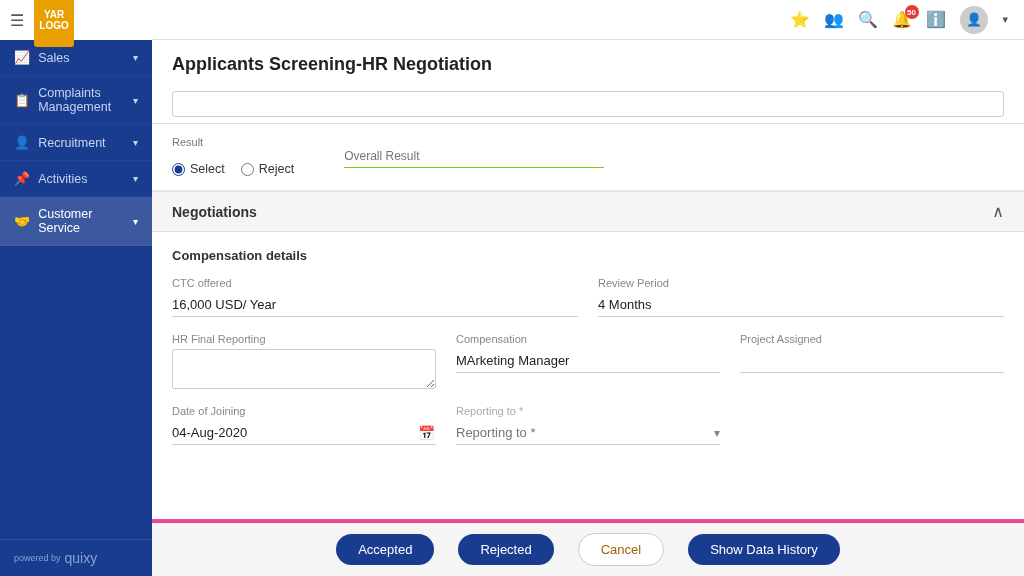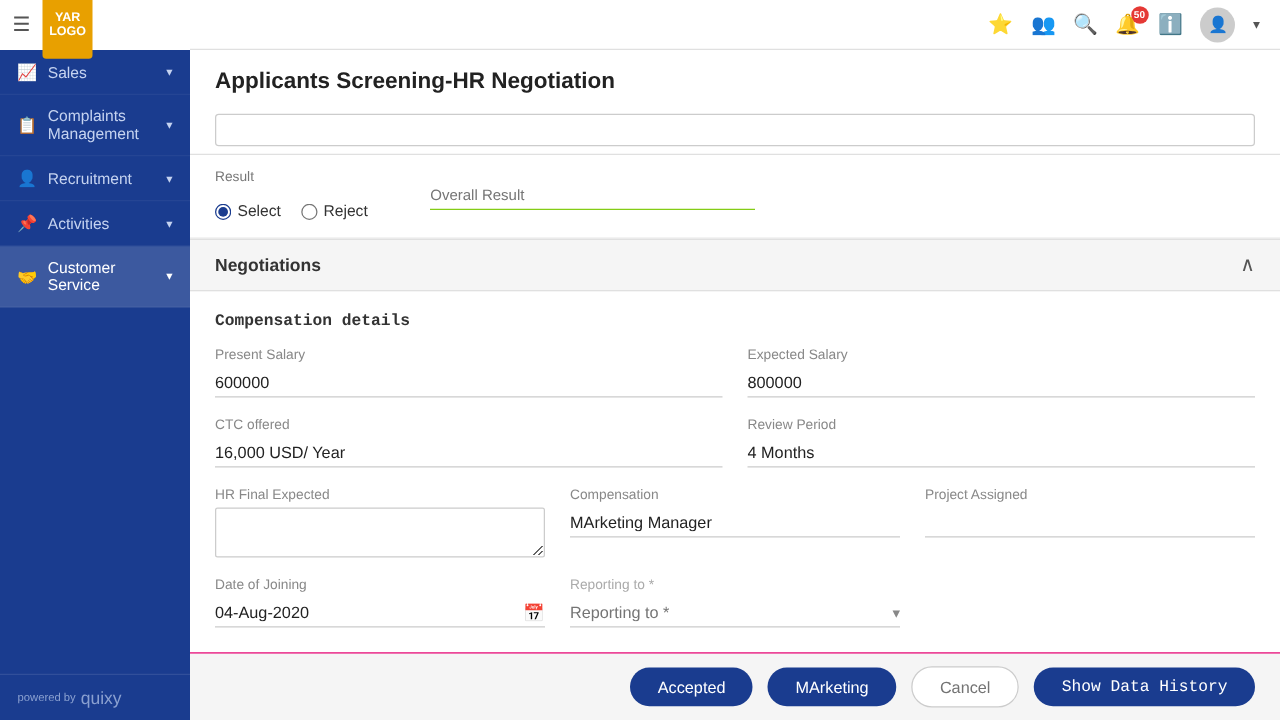--- a/index.html
+++ b/index.html
@@ -154,21 +154,21 @@
       justify-content: space-between;
       border-top: 1px solid #e0e0e0;
       border-bottom: 1px solid #e0e0e0;
     }
     .negotiations-title { font-size: 14px; font-weight: 600; color: #333; }
     .collapse-btn { color: #555; font-size: 16px; cursor: pointer; }
 
     .compensation-section {
       padding: 16px 20px 10px;
     }
-    .compensation-title { font-size: 13px; font-weight: 600; color: #333; margin-bottom: 14px; font-family: Liberation Mono, monospace; }
+    .compensation-title { font-size: 13px; font-weight: 600; color: #333; margin-bottom: 14px; }
 
     .form-row { display: flex; gap: 20px; margin-bottom: 16px; }
     .form-field { flex: 1; display: flex; flex-direction: column; }
     .field-label { font-size: 11px; color: #888; margin-bottom: 4px; }
     .field-value {
       font-size: 13px;
       color: #222;
       border: none;
       border-bottom: 1px solid #ccc;
       padding: 4px 0;
@@ -217,40 +217,40 @@
       padding: 4px 0;
       outline: none;
       background: transparent;
       cursor: pointer;
     }
     .select-arrow { color: #888; font-size: 12px; }
 
     
     .bottom-bar {
       background: #f5f5f5;
-      border-top: 2px solid #ec4899;
+      border-top: 4px solid #ec4899;
       padding: 10px 20px;
       display: flex;
       align-items: center;
-      justify-content: flex-end;
-      gap: 12px;
+      justify-content: center;
+      gap: 24px;
       flex-shrink: 0;
     }
     .btn {
       padding: 8px 22px;
       border-radius: 20px;
       border: none;
       font-size: 13px;
       cursor: pointer;
       font-weight: 500;
     }
     .btn-accepted { background: #1a3c8f; color: white; }
     .btn-rejected { background: #1a3c8f; color: white; }
-    .btn-cancel { background: white; color: #737373; border: 1px solid #ccc; }
-    .btn-history { background: #1a3c8f; color: white; font-family: Liberation Mono, monospace; }
+    .btn-cancel { background: white; color: #a16207; border: 1px solid #ccc; }
+    .btn-history { background: #1a3c8f; color: white; }
 
     .top-input-area {
       padding: 6px 20px;
       background: #fff;
       border-bottom: 1px solid #e0e0e0;
     }
     .top-input {
       width: 100%;
       border: 1px solid #ccc;
       border-radius: 3px;
@@ -360,45 +360,35 @@
       </div>
 
       <div class="negotiations-header">
         <span class="negotiations-title">Negotiations</span>
         <span class="collapse-btn">∧</span>
       </div>
 
       <div class="compensation-section">
         <div class="compensation-title">Compensation details</div>
 
-        <div class="form-row">
-          <div class="form-field">
-            <div class="field-label">Present Salary</div>
-            <input type="text" class="field-value" value="600000" style="">
-          </div>
-          <div class="form-field">
-            <div class="field-label">Expected Salary</div>
-            <input type="text" class="field-value" value="800000" style="">
-          </div>
-        </div>
 
         <div class="form-row">
           <div class="form-field">
             <div class="field-label">CTC offered</div>
             <input type="text" class="field-value" value="16,000 USD/ Year" style="">
           </div>
           <div class="form-field">
             <div class="field-label">Review Period</div>
             <input type="text" class="field-value" value="4 Months" style="">
           </div>
         </div>
 
         <div class="form-row">
           <div class="form-field">
-            <div class="field-label">HR Final Expected</div>
+            <div class="field-label">HR Final Reporting</div>
             <textarea class="field-textarea" rows="2" style=""></textarea>
           </div>
           <div class="form-field">
             <div class="field-label">Compensation</div>
             <input type="text" class="field-value" value="MArketing Manager" style="">
           </div>
           <div class="form-field">
             <div class="field-label">Project Assigned</div>
             <input type="text" class="field-value" value="" style="">
           </div>
@@ -421,18 +411,18 @@
           </div>
           <div class="form-field"></div>
         </div>
       </div>
 
     </div>
   </div>
 
   <div class="bottom-bar">
     <button class="btn btn-accepted">Accepted</button>
-    <button class="btn btn-rejected">MArketing</button>
+    <button class="btn btn-rejected">Rejected</button>
     <button class="btn btn-cancel">Cancel</button>
     <button class="btn btn-history">Show Data History</button>
   </div>
 
 </div>
 
 </body></html>

